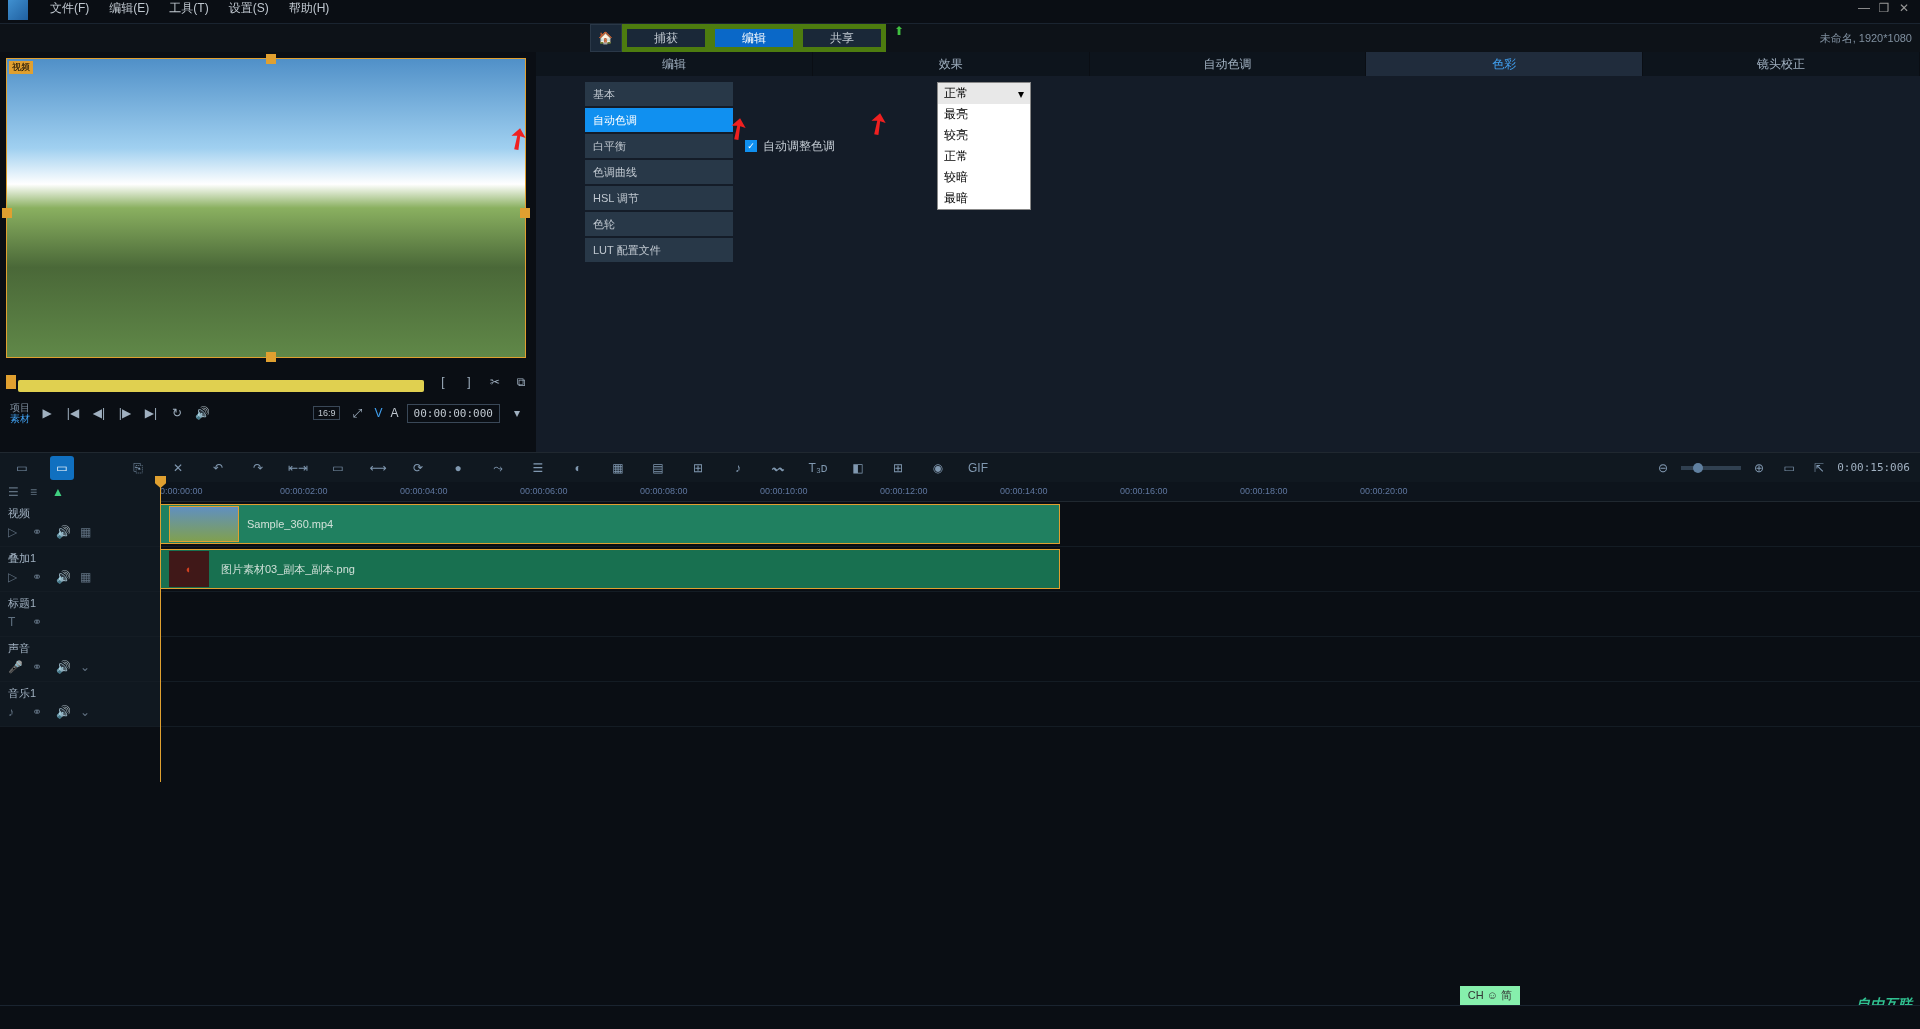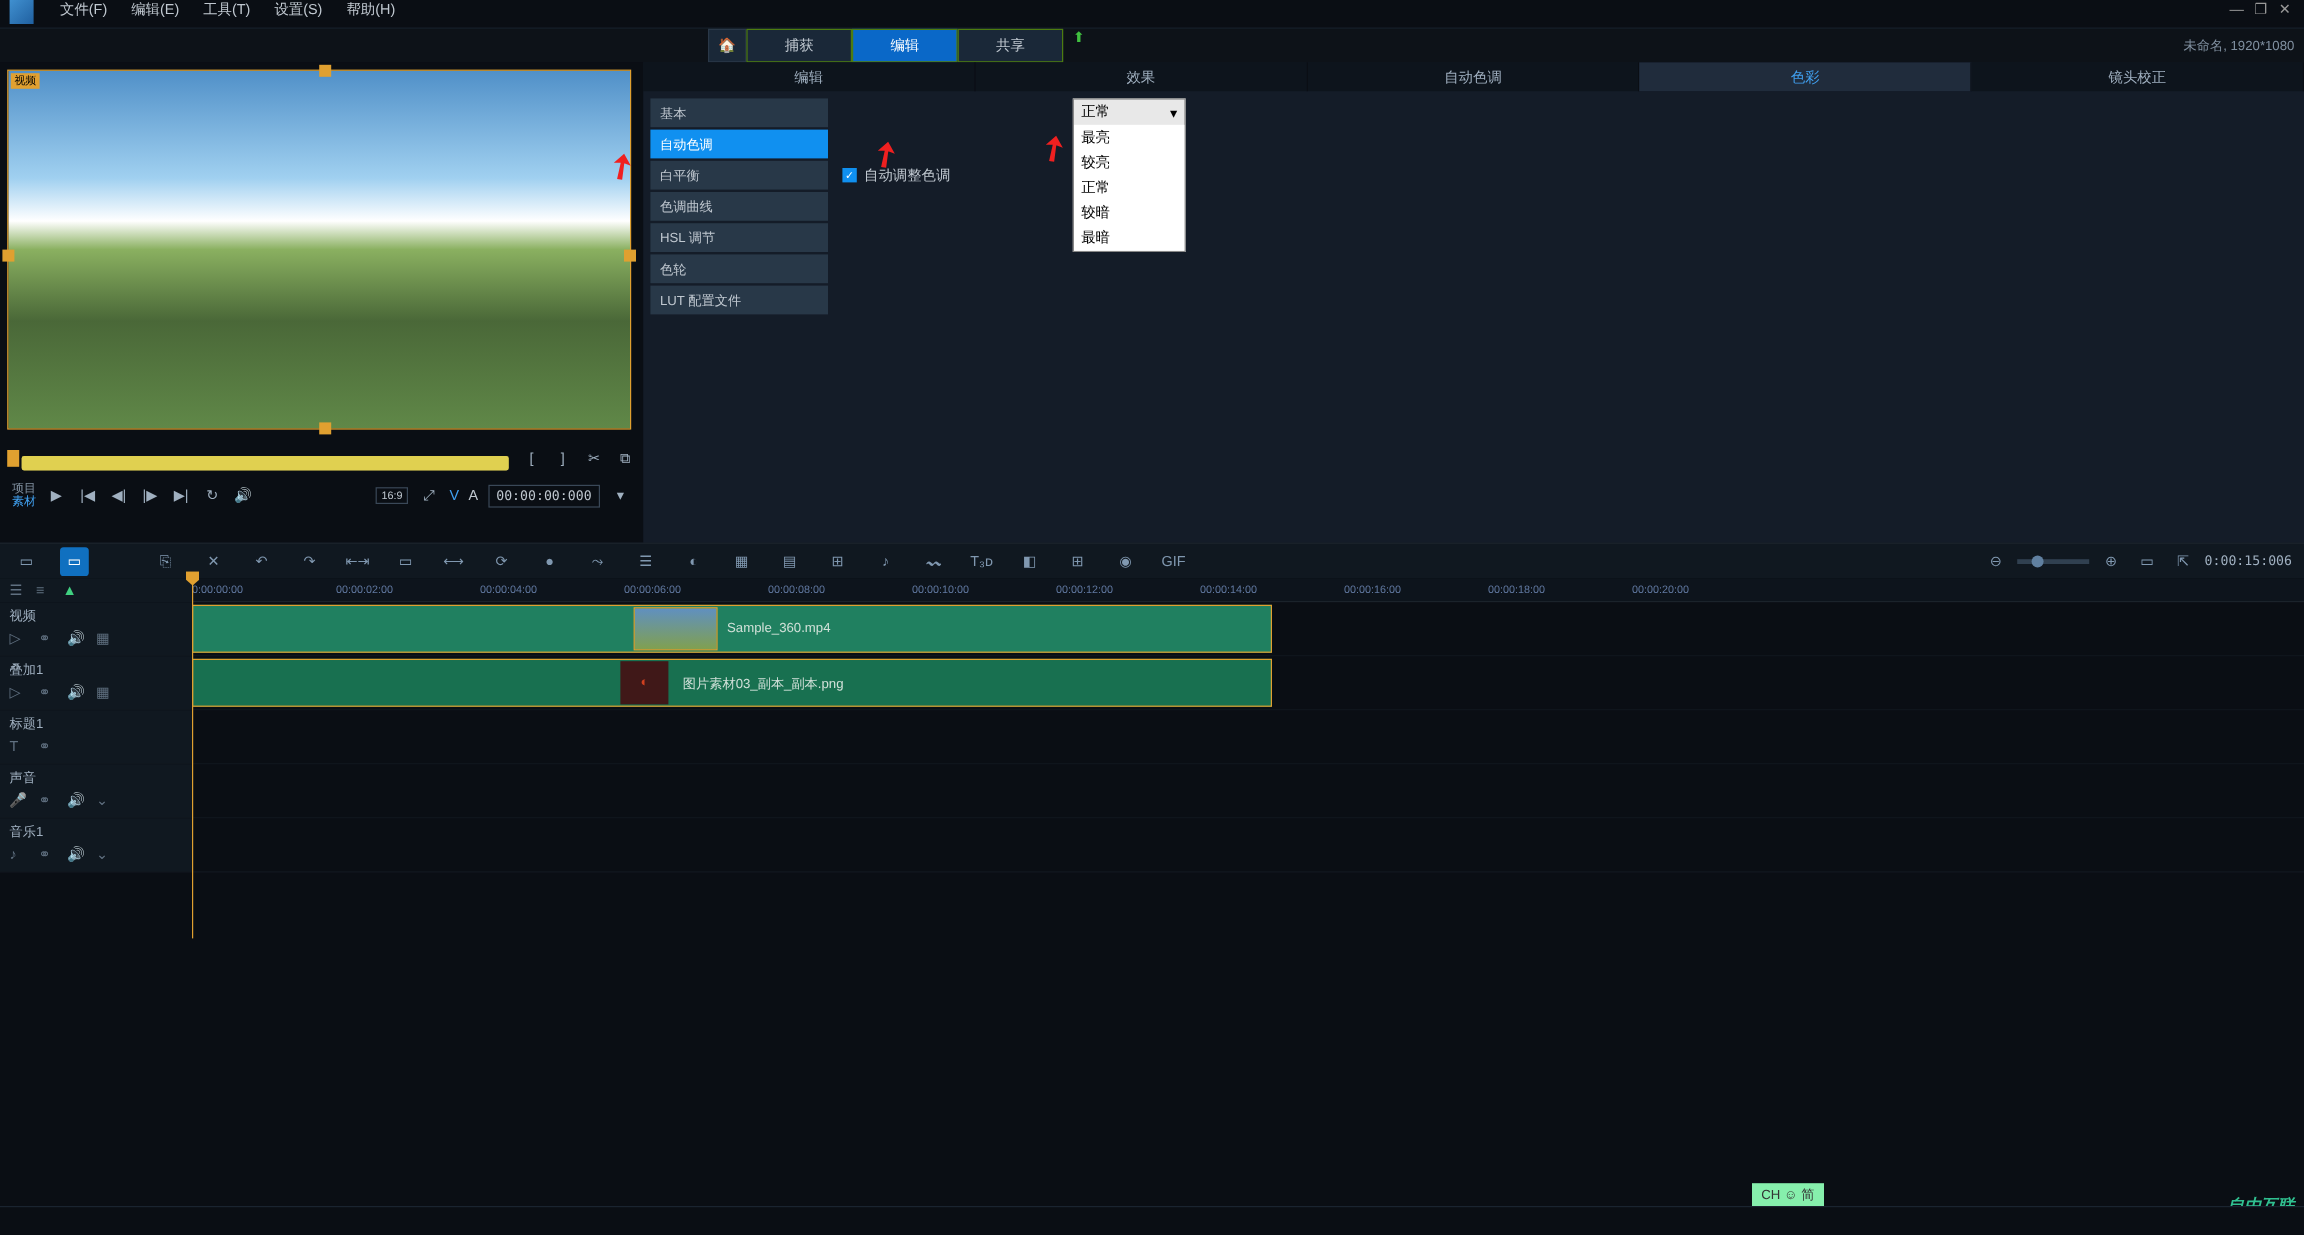--- a/index.html
+++ b/index.html
@@ -8,21 +8,21 @@
 
 .menubar { height: 24px; background: #0a0e14; display: flex; align-items: flex-start; padding: 0 8px; border-bottom: 1px solid #1a2430; }
 .logo { width: 20px; height: 20px; background: linear-gradient(135deg, #4090d0, #2060a0); margin-right: 12px; }
 .menu-item { padding: 0 10px; color: #c0c8d0; cursor: pointer; }
 .menubar-right { margin-left: auto; display: flex; gap: 4px; }
 .win-btn { width: 16px; height: 16px; color: #999; cursor: pointer; display:flex; align-items:center; justify-content:center; }
 
 
 .toptabs { height: 28px; background: #0d1218; display: flex; align-items: center; }
 .toptabs-center { margin-left: 590px; display: flex; }
-.toptab { width: 88px; height: 28px; display: flex; align-items: center; justify-content: center; background: #1a2838; border: 1px solid #4d7c0f; cursor: pointer; }
+.toptab { width: 88px; height: 28px; display: flex; align-items: center; justify-content: center; background: #1a2838; border: 5px solid #4d7c0f; cursor: pointer; }
 .toptab.active { background: #0a68c8; color: #fff; }
 .home-btn { width: 32px; height: 28px; display:flex; align-items:center; justify-content:center; background:#1a2838; border:1px solid #2a3848; cursor:pointer; }
 .upload-icon { margin-left: 8px; color: #40c040; cursor:pointer; }
 .status-right { margin-left: auto; padding-right: 8px; color: #8090a0; font-size:11px; }
 
 
 .main { display: flex; height: 400px; }
 .preview-pane { width: 536px; background: #0a0e14; padding: 6px; position: relative; }
 .viewer-wrap { position:relative; }
 .viewer { width: 520px; height: 300px; border: 1px solid #e0a030; background: linear-gradient(to bottom, #5090c8 0%, #a0d0f0 30%, #ffffff 42%, #8ab060 50%, #4a6838 70%, #608848 100%); position:relative; }
@@ -36,21 +36,21 @@
 .t-btn { width:18px; height:18px; color:#a0b0c0; cursor:pointer; display:flex; align-items:center; justify-content:center; }
 .aspect-box { border:1px solid #3a4858; padding:1px 4px; font-size:9px; }
 .timecode-box { border:1px solid #3a4858; padding:2px 6px; font-size:11px; font-family:monospace; }
 
 
 .options-pane { flex:1; background: #141c28; }
 .opt-tabs { display:flex; height:24px; background:#0d141c; }
 .opt-tab { flex:1; display:flex; align-items:center; justify-content:center; border-right:1px solid #0a0e14; cursor:pointer; color:#a0b0c0; }
 .opt-tab.active { background:#202c3c; color:#40a0f0; }
 .opt-body { display:flex; padding:6px; gap:12px; }
-.opt-sidebar { width:148px; }
+.opt-sidebar { width:148px;margin-left:43px; }
 .opt-side-item { height:24px; display:flex; align-items:center; padding:0 8px; background:#283848; margin-bottom:2px; cursor:pointer; font-size:11px; }
 .opt-side-item.sel { background:#1090f0; color:#fff; }
 .opt-controls { flex:1; }
 .checkbox-row { display:flex; align-items:center; gap:6px; }
 .chk { width:12px; height:12px; background:#1090f0; display:flex; align-items:center; justify-content:center; color:#fff; font-size:9px; }
 .dropdown { width:94px; background:#e8e8e8; color:#000; border:1px solid #888; position:relative; }
 .dd-sel { padding:2px 6px; display:flex; justify-content:space-between; align-items:center; }
 .dd-list { background:#fff; }
 .dd-opt { padding:2px 6px; cursor:pointer; }
 .red-arrow { position:absolute; color:#f02020; font-size:28px; font-weight:bold; transform:rotate(-35deg); }
@@ -71,21 +71,21 @@
 .ruler-tick { position:absolute; top:4px; }
 
 
 .tracks { background:#0a0e14; }
 .track-row { display:flex; border-bottom:1px solid #141c24; }
 .track-head { width:160px; background:#101820; padding:4px 8px; }
 .track-name { font-size:11px; color:#a0b0c0; margin-bottom:4px; }
 .track-icons { display:flex; gap:10px; align-items:center; }
 .tk-ico { width:14px; height:14px; color:#607080; cursor:pointer; }
 .track-lane { flex:1; position:relative; height:44px; background:#0a0e14; }
-.clip { position:absolute; top:2px; height:40px; background:#208060; border:1px solid #e0a030; display:flex; align-items:center; padding:0 8px; font-size:11px; color:#d0e0d8;justify-content:center; }
+.clip { position:absolute; top:2px; height:40px; background:#208060; border:1px solid #e0a030; display:flex; align-items:center; padding:0 8px; font-size:11px; color:#d0e0d8; }
 .clip-thumb { width:70px; height:36px; background:linear-gradient(to bottom,#6090c0,#80a050); margin-right:8px; border:1px solid #e0a030; }
 .clip2 { top:2px; height:40px; background:#187050; }
 .clip2-icon { width:40px; height:36px; background:#401818; display:flex; align-items:center; justify-content:center; color:#d04020; margin-right:12px; }
 .playhead { position:absolute; top:0; width:1px; height:300px; background:#e0a030; z-index:5; }
 .playhead-head { position:absolute; top:-6px; left:-5px; width:11px; height:12px; background:#e0a030; clip-path: polygon(0 0, 100% 0, 100% 60%, 50% 100%, 0 60%); }
 
 
 .footer { position:fixed; bottom:0; left:0; right:0; height:24px; background:#0a0e14; border-top:1px solid #1a2430; display:flex; align-items:center; }
 .ime-badge { position:fixed; bottom:24px; right:400px; background:#86efac; color:#333; padding:2px 8px; font-size:11px;text-align:right; }
 .watermark { position:fixed; bottom:4px; right:8px; color:#30c090; font-size:14px; font-style:italic; font-weight:bold; text-align:right; line-height:14px; }

